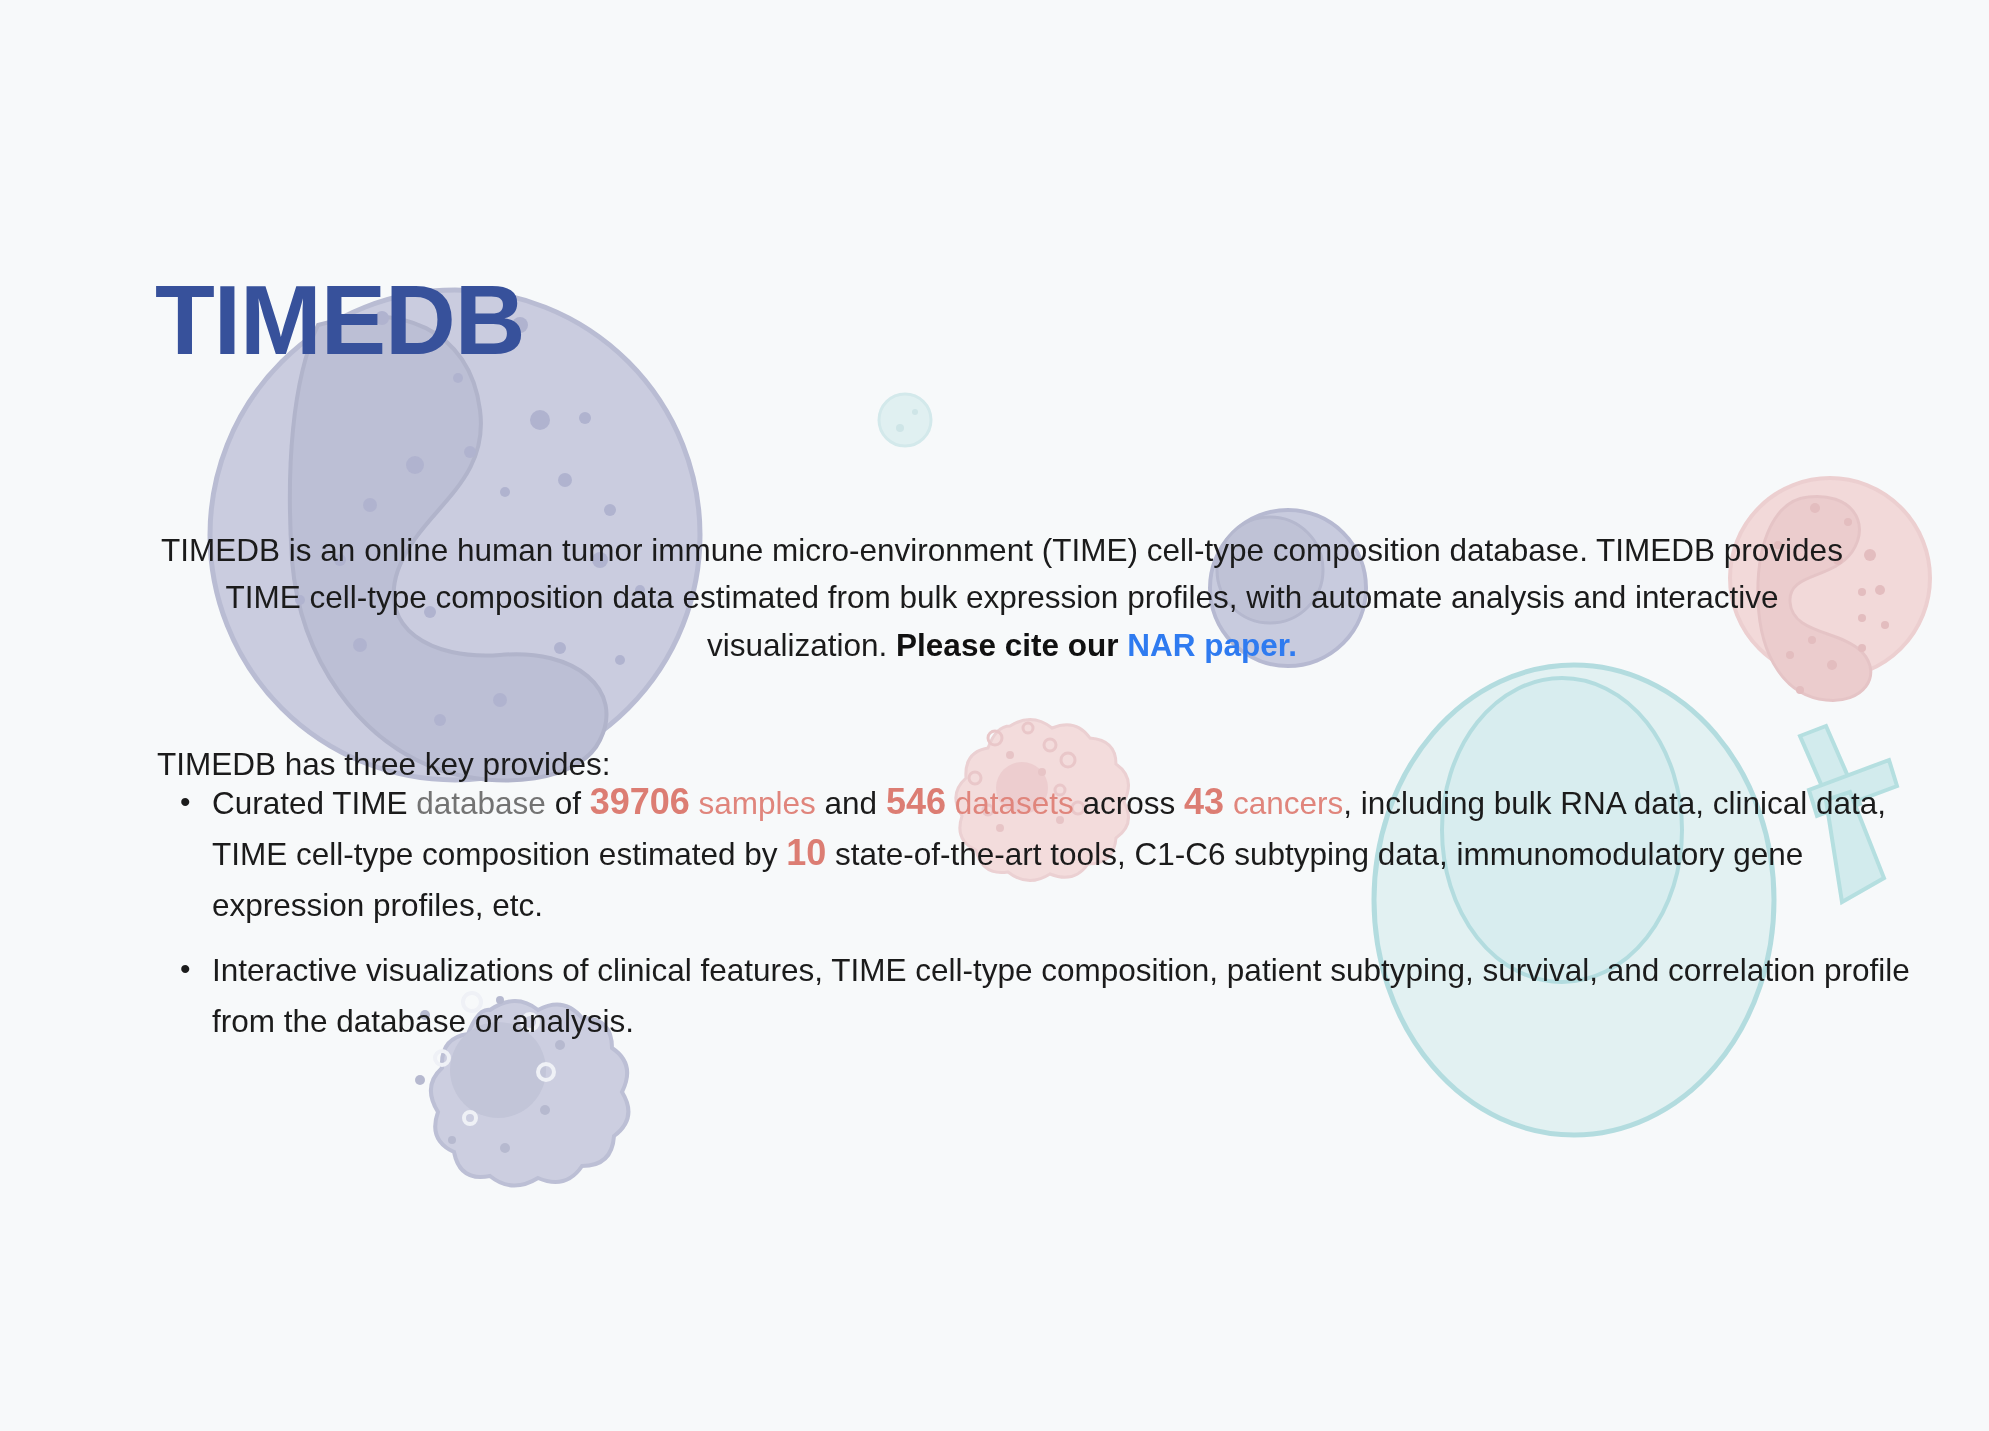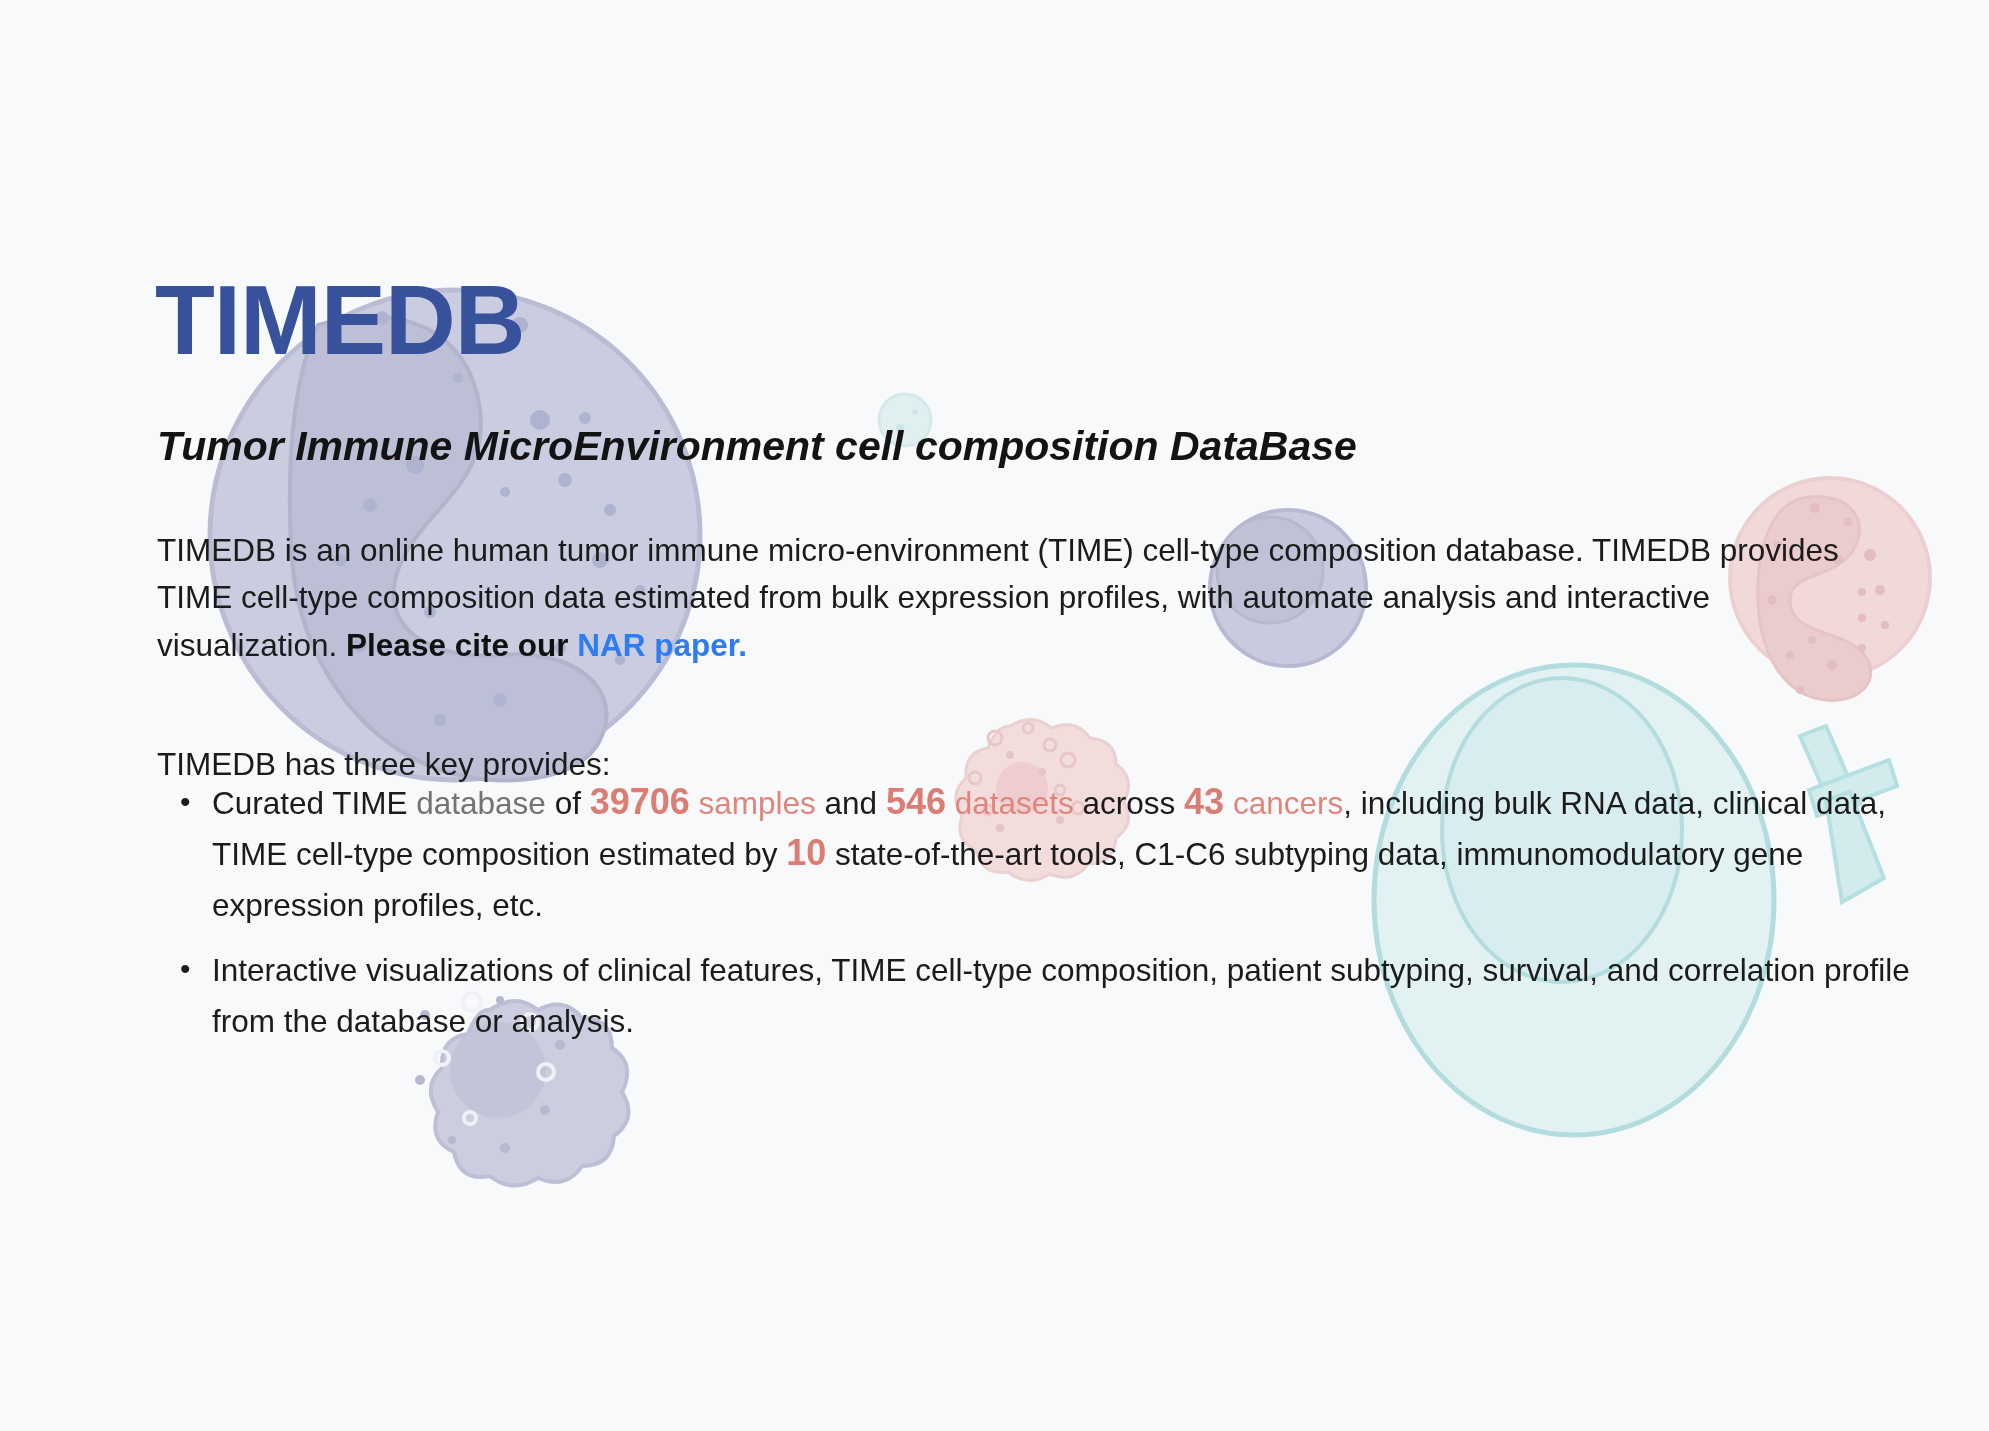--- a/index.html
+++ b/index.html
@@ -56,20 +56,21 @@
   }
 
   .intro {
     position: absolute;
     left: 157px;
     top: 495px;
     width: 1690px;
     font-size: 31.5px;
     color: #1b1b1b;
     line-height: 1.52;
+    text-align: center;
   }
 
   .features-lead {
     position: absolute;
     left: 157px;
     top: 714px;
     font-size: 31.5px;
     color: #1b1b1b;
   }
 
@@ -252,21 +253,20 @@
     <circle cx="545" cy="1110" r="5" fill="#aeb1ca"></circle>
     <circle cx="452" cy="1140" r="4" fill="#aeb1ca"></circle>
     <circle cx="505" cy="1148" r="5" fill="#aeb1ca"></circle>
   </g>
 </svg>
 
 <div id="content">
 
   <h1 class="site-title">TIMEDB</h1>
 
-  <h2 class="subtitle">Tumor Immune MicroEnvironment cell composition DataBase</h2>
 
   <p class="intro"><span>TIMEDB is an online human tumor immune micro-environment (TIME) cell-type composition database. TIMEDB provides TIME cell-type composition data estimated from bulk expression profiles, with automate analysis and interactive visualization. </span><span class="strongtxt">Please cite our </span><a class="narlink" href="#">NAR paper.</a></p>
 
   <p class="features-lead">TIMEDB has three key provides:</p>
 
   <ul class="features">
 
     <li><span>Curated TIME </span><a class="lnk" href="#">database</a><span> of </span><span class="bigstat">39706</span><span class="statword"> samples</span><span> and </span><span class="bigstat">546</span><span class="statword"> datasets</span><span> across </span><span class="bigstat">43</span><span class="statword"> cancers</span><span>, including bulk RNA data, clinical data, TIME cell-type composition estimated by </span><span class="bigstat">10</span><span> state-of-the-art tools, C1-C6 subtyping data, immunomodulatory gene expression profiles, etc.</span></li>
 
 

